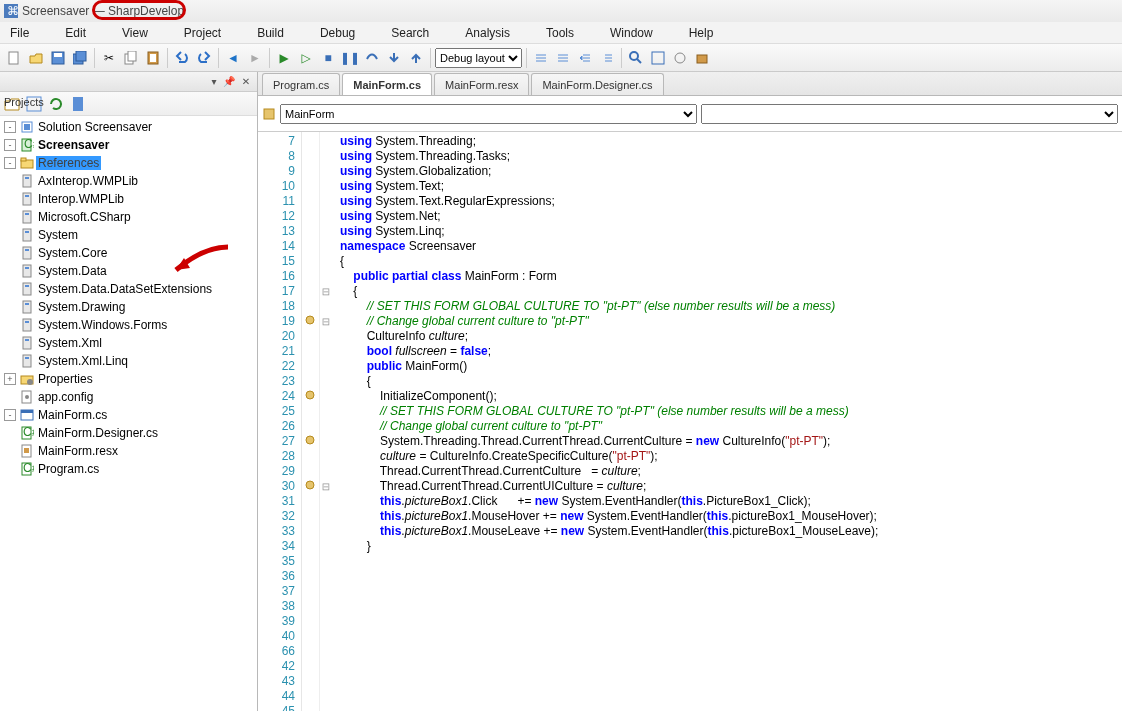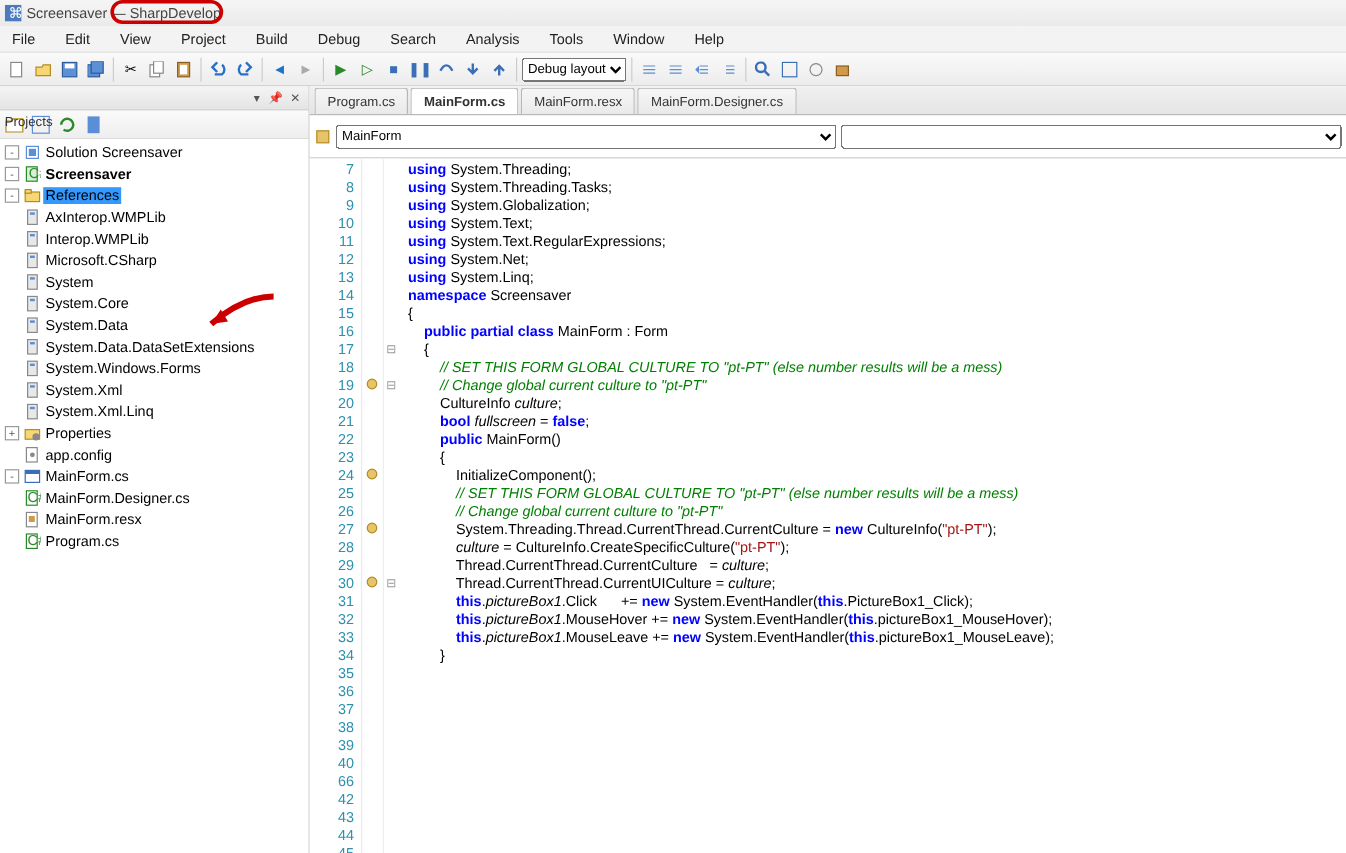--- a/index.html
+++ b/index.html
@@ -5,21 +5,21 @@
 * { margin:0; padding:0; box-sizing:border-box; font-family:"Segoe UI",Tahoma,sans-serif; font-size:12px; }
 body { background:#fff; width:1122px; height:711px; overflow:hidden; }
 
 
 .titlebar { height:22px; background:linear-gradient(#f5f5f5,#eaeaea); display:flex; align-items:center; padding:0 4px; position:relative; }
 .titlebar .icon { width:14px; height:14px; margin-right:4px; }
 .titlebar .title-text { color:#444; font-size:12px; }
 .app-circle { position:absolute; left:92px; top:0; width:94px; height:20px; border:3px solid #c00; border-radius:16px; }
 
 
-.menubar { height:22px; background:#f3f3f3; border-bottom:1px solid #ddd; display:flex; align-items:center; padding:0 2px; gap:9px; }
+.menubar { height:22px; background:#f3f3f3; border-bottom:1px solid #ddd; display:flex; align-items:center; padding:0 2px; gap:20px; }
 .menubar .menu-item { padding:2px 8px; color:#222; }
 
 
 .toolbar { height:28px; background:linear-gradient(#fafafa,#ececec); border-bottom:1px solid #cacaca; display:flex; align-items:center; padding:0 4px; gap:2px; }
 .toolbar .btn { width:20px; height:20px; display:flex; align-items:center; justify-content:center; }
 .toolbar .sep { width:1px; height:20px; background:#ccc; margin:0 2px; }
 .toolbar select { height:20px; font-size:11px; }
 
 
 .main { display:flex; height:calc(711px - 22px - 22px - 28px); }
@@ -30,21 +30,21 @@
 .sidebar-header .btns span { width:14px; height:14px; display:flex; align-items:center; justify-content:center; font-size:10px; color:#555; }
 .sidebar-toolbar { height:24px; background:linear-gradient(#fafafa,#eee); border-bottom:1px solid #ddd; display:flex; align-items:center; padding:0 4px; gap:6px; }
 .sidebar-toolbar .tb { width:16px; height:16px; }
 
 .tree { flex:1; overflow:auto; padding:2px 0; background:#fff; position:relative; }
 .tree .node { display:flex; align-items:center; height:18px; padding-left:4px; }
 .tree .expander { width:12px; height:12px; border:1px solid #999; background:#fff; display:inline-flex; align-items:center; justify-content:center; font-size:9px; line-height:1; color:#555; margin-right:2px; }
 .tree .expander.none { border:none; background:none; }
 .tree .icon { width:14px; height:14px; margin:0 2px; display:inline-flex; align-items:center; justify-content:center; }
 .tree .label { padding:0 2px; }
-.tree .label.selected { background:#3399ff; color:#000000; }
+.tree .label.selected { background:#3399ff; color:#404040; }
 .tree .label.bold { font-weight:700; }
 
 .depth1 { padding-left:14px; }
 .depth2 { padding-left:30px; }
 .depth3 { padding-left:46px; }
 
 .arrow { position:absolute; top:126px; left:168px; pointer-events:none; }
 
 
 .editor { flex:1; display:flex; flex-direction:column; background:#fff; }
@@ -351,20 +351,30 @@
         </div>
         <div class="node depth3">
           <span class="expander none"></span>
           <span class="icon">
             <svg width="14" height="14">
               <rect x="3" y="1" width="8" height="12" fill="#e8e8e8" stroke="#888"></rect>
               <rect x="5" y="3" width="4" height="2" fill="#5a8ed6"></rect>
             </svg>
           </span>
           <span class="label">System.Data.DataSetExtensions</span>
+        </div>
+        <div class="node depth3">
+          <span class="expander none"></span>
+          <span class="icon">
+            <svg width="14" height="14">
+              <rect x="3" y="1" width="8" height="12" fill="#e8e8e8" stroke="#888"></rect>
+              <rect x="5" y="3" width="4" height="2" fill="#5a8ed6"></rect>
+            </svg>
+          </span>
+          <span class="label">System.Drawing</span>
         </div>
         <div class="node depth3">
           <span class="expander none"></span>
           <span class="icon">
             <svg width="14" height="14">
               <rect x="3" y="1" width="8" height="12" fill="#e8e8e8" stroke="#888"></rect>
               <rect x="5" y="3" width="4" height="2" fill="#5a8ed6"></rect>
             </svg>
           </span>
           <span class="label">System.Windows.Forms</span>

